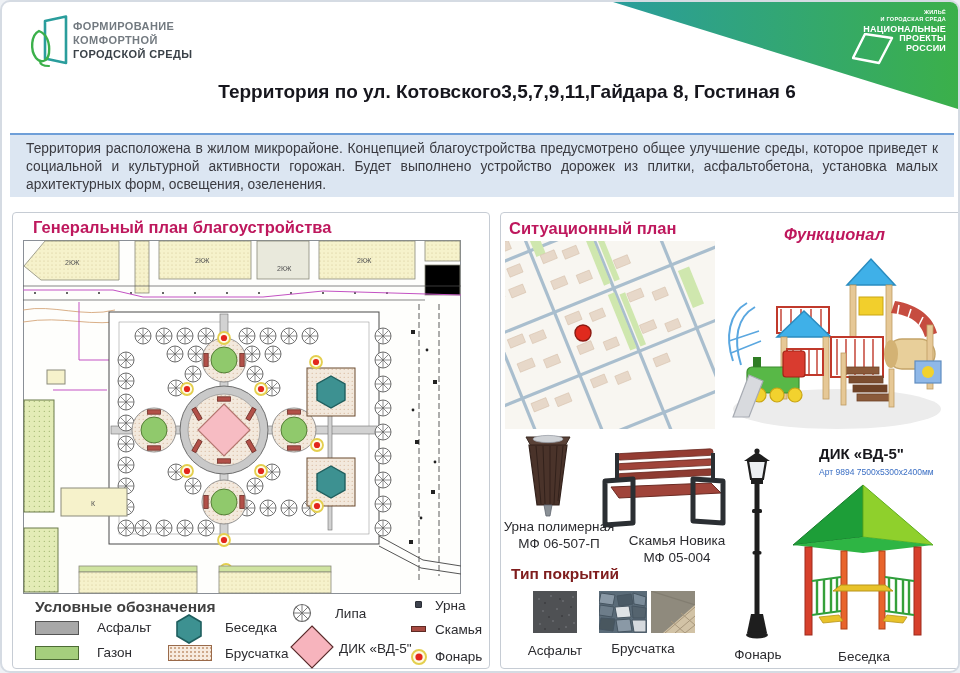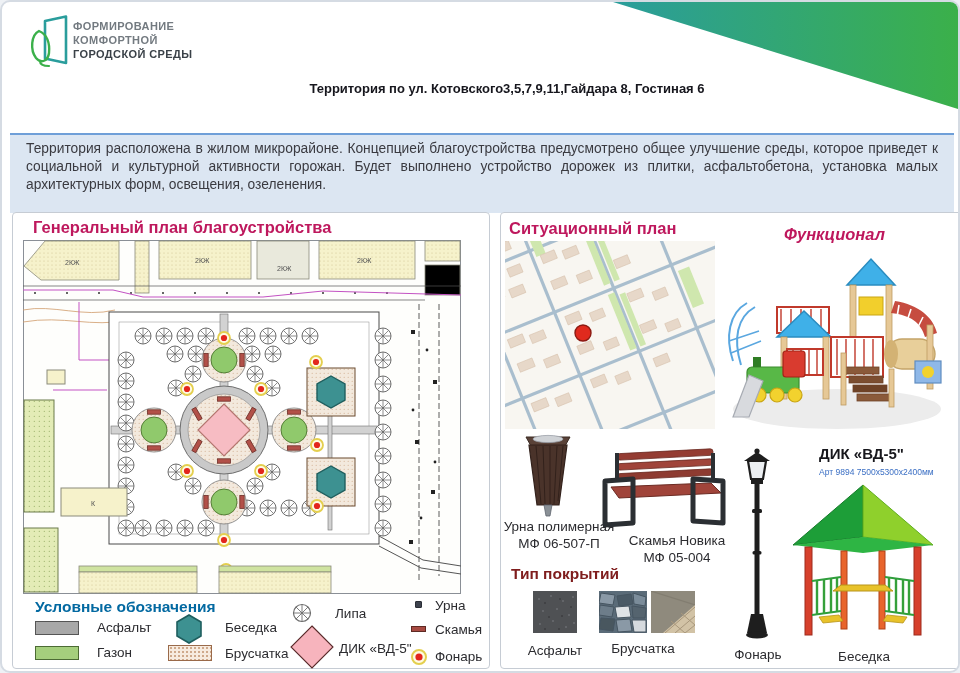--- a/index.html
+++ b/index.html
@@ -14,33 +14,33 @@
   .logo-text .strong { color:#3a4148; }
   .ribbon { position:absolute; right:0; top:0; width:345px; height:107px; z-index:1; }
   .nat-badge { position:absolute; right:12px; top:7px; width:100px; text-align:right; color:#fff; z-index:2; }
   .nat-badge .program { font-size:5.5px; line-height:1.25; letter-spacing:.3px; font-weight:bold; }
   .nat-badge .brand { margin-top:2px; font-size:9px; line-height:1.08; font-weight:bold; letter-spacing:.2px; }
   .nat-flag { position:absolute; left:6px; top:24px; }
 
   .title { position:absolute; left:120px; top:76px; width:770px; text-align:center;
            font-weight:bold; color:#16161d; z-index:3; }
   .title .l1 { font-size:19.5px; }
-  .title .l2 { font-size:13px; margin-top:3px; }
-
-  .intro { position:absolute; left:8px; top:131px; width:944px; height:80px; background:#dce6f2;
+  .title .l2 { font-size:19px; margin-top:3px; }
+
+  .intro { position:absolute; left:8px; top:131px; width:944px; height:64px; background:#dce6f2;
            border-top:2px solid #6f9fd8; padding:5px 16px 0 16px; }
   .intro p { font-size:13.8px; line-height:1.32; color:#3a3a40; text-align:justify; }
 
   
   .panel { position:absolute; background:#fff; border:1.5px solid #c6ccd4; border-radius:4px; }
   .panel-left  { left:10px;  top:210px; width:478px; height:457px; }
   .panel-right { left:498px; top:210px; width:488px; height:457px; }
   .panel-h { position:absolute; font-weight:bold; color:#be185d; font-size:16.5px; }
 
-  .legend-title { position:absolute; left:22px; top:385px; font-size:15.5px; font-weight:bold; color:#0369a1; }
+  .legend-title { position:absolute; left:22px; top:385px; font-size:15.5px; font-weight:bold; color:#404040; }
   .lg-label { position:absolute; font-size:13.5px; color:#2c2c30; }
   .sw { position:absolute; border:1px solid #555; }
   .sw-asphalt { left:22px; top:408px; width:44px; height:14px; background:#a8a8a8; }
   .sw-lawn    { left:22px; top:433px; width:44px; height:14px; background:#a5cf7d; border-color:#4c6b34; }
   .sw-paver   { left:155px; top:432px; width:44px; height:16px; background:#f7ebdf; border-color:#9a6a4a;
                 background-image:radial-gradient(#cfa98b 0.8px, transparent 0.9px); background-size:4px 4px; }
   .sw-urn   { left:402px; top:388px; width:7px; height:7px; background:#3d424d; border-color:#2a2e36; border-radius:1px; }
   .sw-bench { left:398px; top:413px; width:15px; height:6px; background:#a84a42; border-color:#5e2a24; }
 
   
@@ -71,20 +71,34 @@
   <svg class="ribbon" viewBox="0 0 345 107">
     <defs>
       <linearGradient id="ribg" x1="0" y1="0" x2="1" y2="0">
         <stop offset="0" stop-color="#2a9d9c"></stop>
         <stop offset="1" stop-color="#3bb04a"></stop>
       </linearGradient>
     </defs>
     <polygon points="0,0 345,0 345,107" fill="url(#ribg)"></polygon>
   </svg>
 
+  <div class="nat-badge">
+    <div class="program">
+      <div>ЖИЛЬЁ</div>
+      <div>И ГОРОДСКАЯ СРЕДА</div>
+    </div>
+    <div class="brand">
+      <div>НАЦИОНАЛЬНЫЕ</div>
+      <div>ПРОЕКТЫ</div>
+      <div>РОССИИ</div>
+    </div>
+    <svg class="nat-flag" width="42" height="32" viewBox="0 0 42 32">
+      <polygon points="13,1 40,5 27,30 1,25" fill="none" stroke="#ffffff" stroke-width="2.4" stroke-linejoin="round"></polygon>
+    </svg>
+  </div>
 
   <div class="title">
     <div class="l2">Территория по ул. Котовского3,5,7,9,11,Гайдара 8, Гостиная 6</div>
   </div>
 
   <div class="intro">
     <p>Территория расположена в жилом микрорайоне. Концепцией благоустройства предусмотрено общее улучшение среды, которое приведет к социальной и культурной активности горожан. Будет выполнено устройство дорожек из плитки, асфальтобетона, установка малых архитектурных форм, освещения,  озеленения.</p>
   </div>
 
   <div class="panel panel-left">

